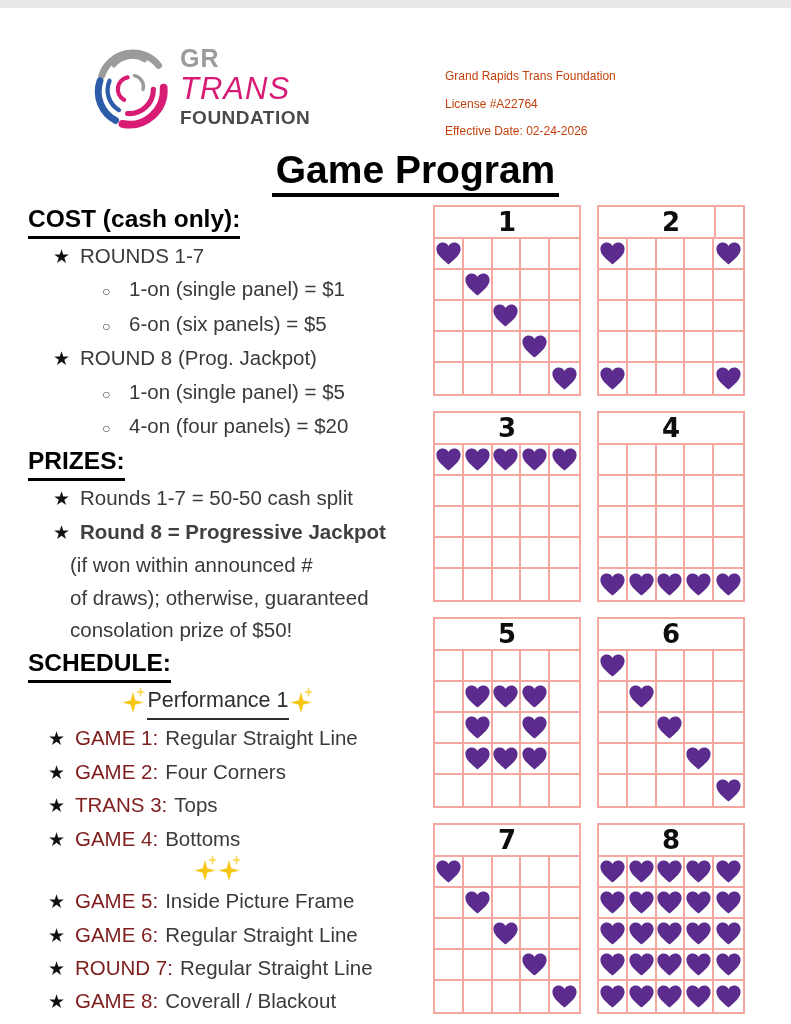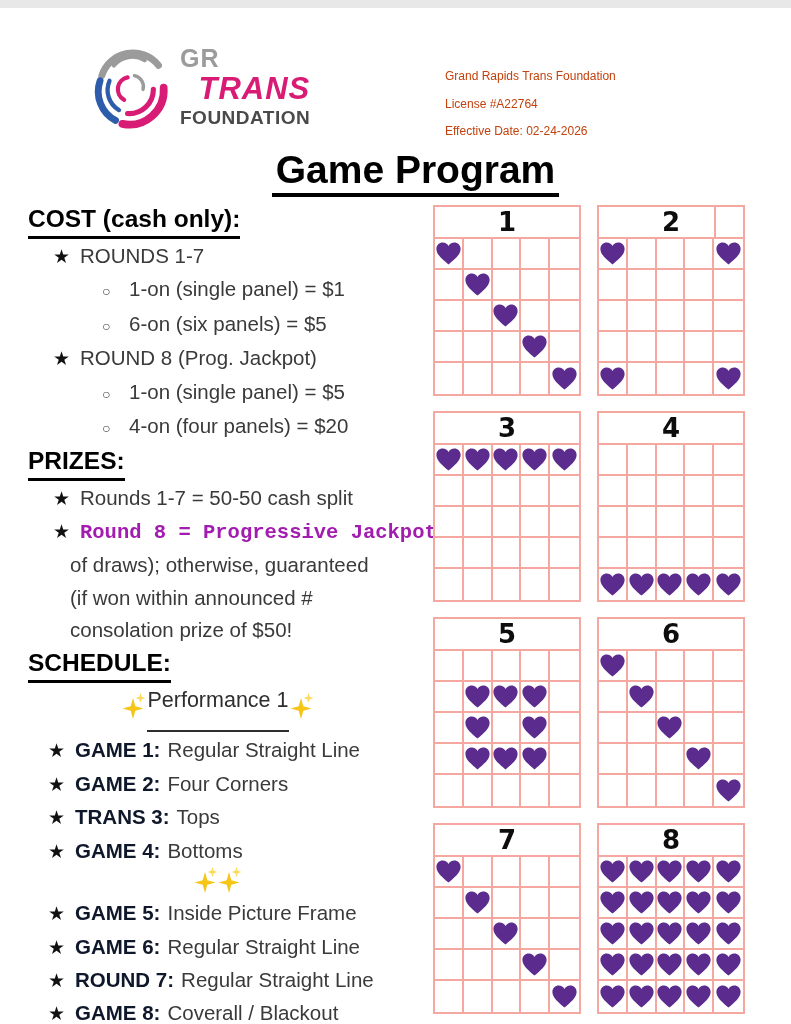--- a/index.html
+++ b/index.html
@@ -4,44 +4,44 @@
 <style>
   * { box-sizing: border-box; margin: 0; padding: 0; }
   html,body { background:#e8e8e8; }
   body { font-family: "Liberation Sans", "DejaVu Sans", sans-serif; }
   .page { position:relative; width:791px; height:1024px; background:#ffffff; margin:8px auto; overflow:hidden; }
 
   
   .logo { position:absolute; left:88px; top:28px; display:flex; align-items:center; }
   .logo-text { margin-left:6px; line-height:1; }
   .logo-gr { font-size:25px; font-weight:700; color:var(--logo-gray); letter-spacing:1px; }
-  .logo-trans { font-size:31px; font-weight:700; font-style:italic; color:var(--logo-pink); letter-spacing:1px; margin-top:2px;text-align:right; }
+  .logo-trans { font-size:31px; font-weight:400; font-style:italic; color:var(--logo-pink); letter-spacing:1px; margin-top:2px; }
   .logo-foundation { font-size:19px; font-weight:600; color:var(--logo-dark); letter-spacing:0.5px; margin-top:4px; }
   .org-info { position:absolute; left:445px; top:55px; font-size:12px; line-height:27.5px; color:#c2410c; }
 
   
   .title { position:absolute; top:140px; left:0; right:0; text-align:center; font-size:39px; font-weight:800; color:#000;padding-left:40px; }
   .title span { border-bottom:4px solid #000; padding:0 4px 2px 4px; }
 
   
   .left-col { position:absolute; left:28px; top:194px; width:404px; color:#3a3a3a; }
   .section-heading { font-size:24.5px; font-weight:800; color:#000; margin:3px 0 7px 0; }
   .section-heading span { border-bottom:3px solid #000; padding-bottom:4px; }
   .item { display:flex; align-items:baseline; font-size:20.5px; line-height:32.4px; white-space:nowrap; }
   .item .bullet { flex:none; width:27px; text-align:left; }
   .bullet-star { font-size:19px; color:#111; }
   .bullet-circle { font-size:14px; color:#444; }
   .ind-1 { padding-left:25px; }
   .ind-2 { padding-left:74px; }
   .ind-cont { padding-left:42px; }
   .ind-game { padding-left:20px; }
-  .item .label { font-weight:700; color:#0f172a; margin-right:7px; }
-  .item.bold-line .text { font-weight:700; color:#a21caf;font-family:Liberation Mono, monospace; }
+  .item .label { font-weight:400; color:#7f1d1d; margin-right:7px; }
+  .item.bold-line .text { font-weight:700; color:#404040; }
   .perf-line { display:flex; align-items:center; justify-content:center; width:380px; font-size:21.5px; line-height:33px; color:#2e2e2e; margin:1px 0 2px 0; }
-  .perf-title { border-bottom:2px solid #2e2e2e; padding-bottom:13px; margin:0 1px; }
+  .perf-title { border-bottom:2px solid #2e2e2e; padding-bottom:1px; margin:0 1px; }
   .perf-line svg { position:relative; top:-2px; }
 
   
   .cards { position:absolute; left:433px; top:197px; display:grid; grid-template-columns:148px 148px; column-gap:16px; row-gap:15px; }
   .card { border:2px solid var(--grid); background:#fff; width:148px; }
   .card-header { position:relative; height:32px; border-bottom:2px solid var(--grid); display:flex; align-items:center; justify-content:center; font-family:"DejaVu Sans", sans-serif; font-weight:700; font-size:26px; color:#0d0d0d; }
   .hdr-divider { position:absolute; right:27px; top:0; bottom:0; width:2px; background:var(--grid); }
   .card-grid { display:grid; grid-template-columns:repeat(5, 1fr); grid-auto-rows:31px; }
   .cell { border-right:2px solid var(--grid); border-bottom:2px solid var(--grid); display:flex; align-items:center; justify-content:center; }
   .cell:nth-child(5n) { border-right:none; }
@@ -114,24 +114,24 @@
     <div id="prizes-list">
         <div class="item ind-1">
           <span class="bullet bullet-star">★</span>
           <span class="text">Rounds 1-7 = 50-50 cash split</span>
         </div>
         <div class="item ind-1 bold-line">
           <span class="bullet bullet-star">★</span>
           <span class="text">Round 8 = Progressive Jackpot</span>
         </div>
         <div class="item ind-cont">
+          <span class="text">(if won within announced #</span>
+        </div>
+        <div class="item ind-cont">
           <span class="text">of draws); otherwise, guaranteed</span>
-        </div>
-        <div class="item ind-cont">
-          <span class="text">(if won within announced #</span>
         </div>
         <div class="item ind-cont">
           <span class="text">consolation prize of $50!</span>
         </div>
       </div>
 
     <h2 class="section-heading"><span>SCHEDULE:</span></h2>
     <div id="schedule-list">
         <div class="perf-line">
           <svg width="24" height="26" viewBox="0 0 24 26">

